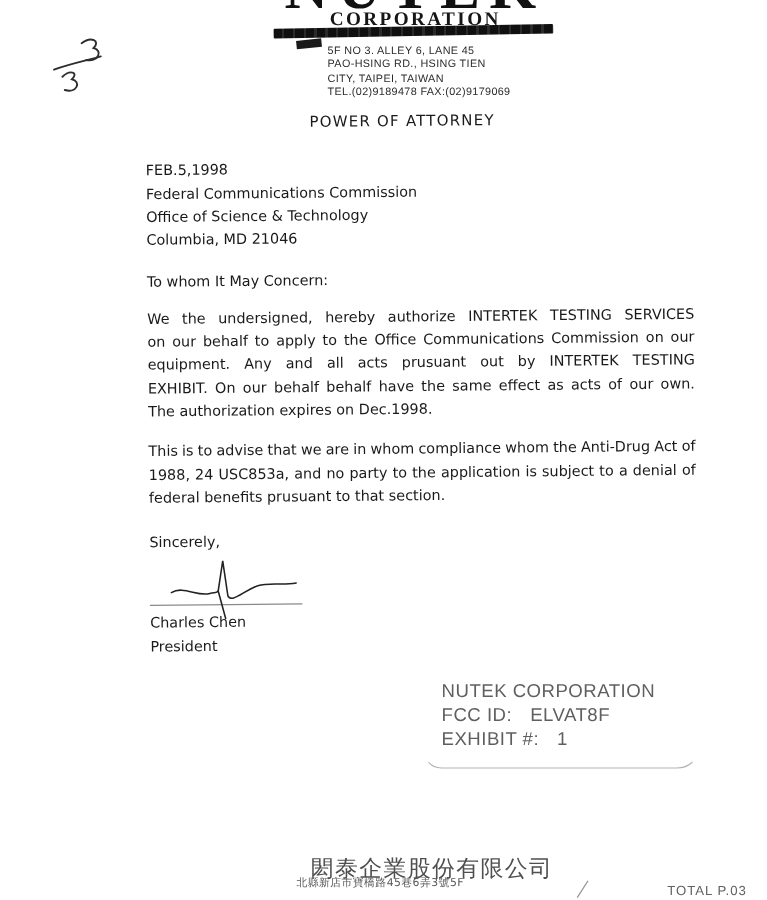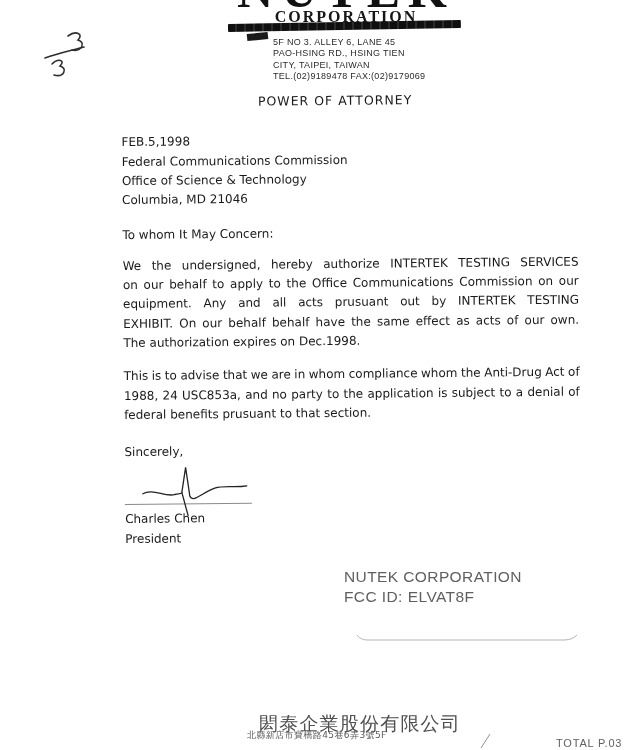--- a/index.html
+++ b/index.html
@@ -45,25 +45,25 @@
   .salutation{margin-top:16px;}
   .para1{margin-top:11px;}
   .para2{margin-top:14px;}
   .closing{margin-top:18px;}
   .jline{display:flex;justify-content:space-between;white-space:nowrap;}
   .sig-wrap{position:relative;height:40px;margin-top:2px;}
   .sigline{width:127px;border-top:1px solid #8a8a8a;height:0;}
   .signer{margin-top:5px;}
   
   .stamp{
-    position:absolute;left:344px;top:567px;
+    position:absolute;left:368px;top:567px;
     font-family:"Liberation Sans",sans-serif;font-size:15.5px;line-height:19.8px;
     color:#5f5f5f;letter-spacing:0.4px;white-space:nowrap;
   }
-  .stamp .val{margin-left:5px;}
+  .stamp .val{margin-left:15px;}
   .faint-line{position:absolute;left:356px;top:634px;}
   .faint-line path{stroke:#b3b3b3;stroke-width:1;fill:none;}
   
   .cjk-company{
     position:absolute;left:240px;top:711px;width:240px;text-align:center;
     font-size:19px;letter-spacing:1.2px;color:#4f4f4f;
     font-family:"DejaVu Sans",sans-serif,sans-serif;white-space:nowrap;
   }
   .cjk-address{
     position:absolute;left:247px;top:729px;font-size:9px;letter-spacing:0.4px;
@@ -217,20 +217,23 @@
 
     <div class="signer">Charles Chen</div>
     <div>President</div>
   </div>
 
   <div class="stamp">
     <div>NUTEK CORPORATION</div>
     <div>
       <span>FCC ID:</span><span class="val">ELVAT8F</span>
     </div>
+    <div>
+      <span>EXHIBIT #:</span><span class="val">1</span>
+    </div>
   </div>
 
   <svg class="faint-line" width="222" height="10" viewBox="0 0 222 10">
     <path d="M 1,1 C 4,5 8,6 12,6 L 208,6 C 214,6 218,4 221,1"></path>
   </svg>
 
   <div class="cjk-company">閎泰企業股份有限公司</div>
   <div class="cjk-address">北縣新店市寶橋路45巷6弄3號5F</div>
 
   <svg class="tiny-mark" width="16" height="17" viewBox="0 0 16 17">

